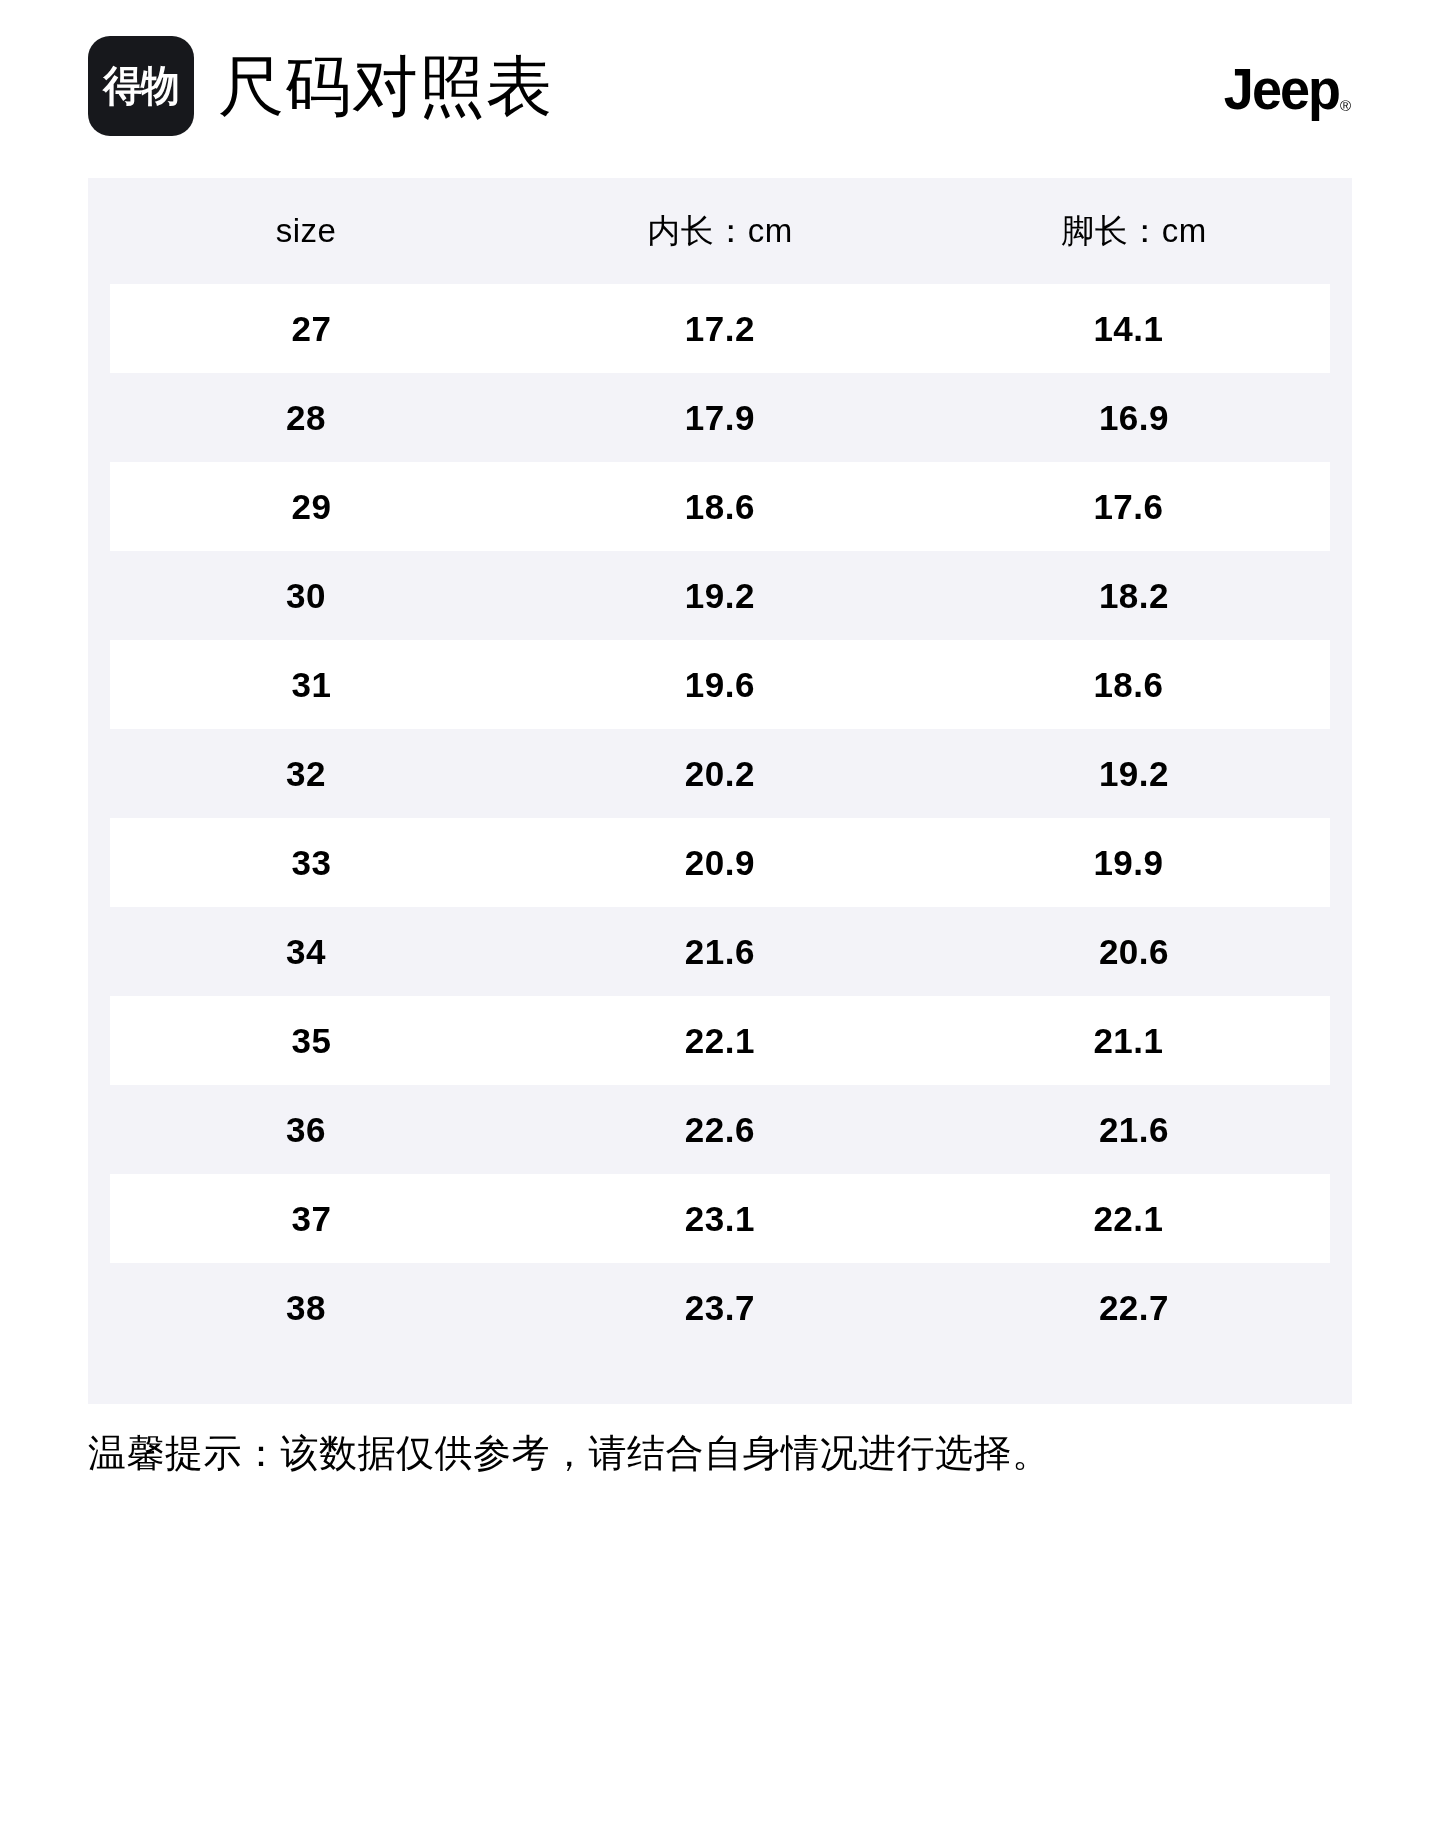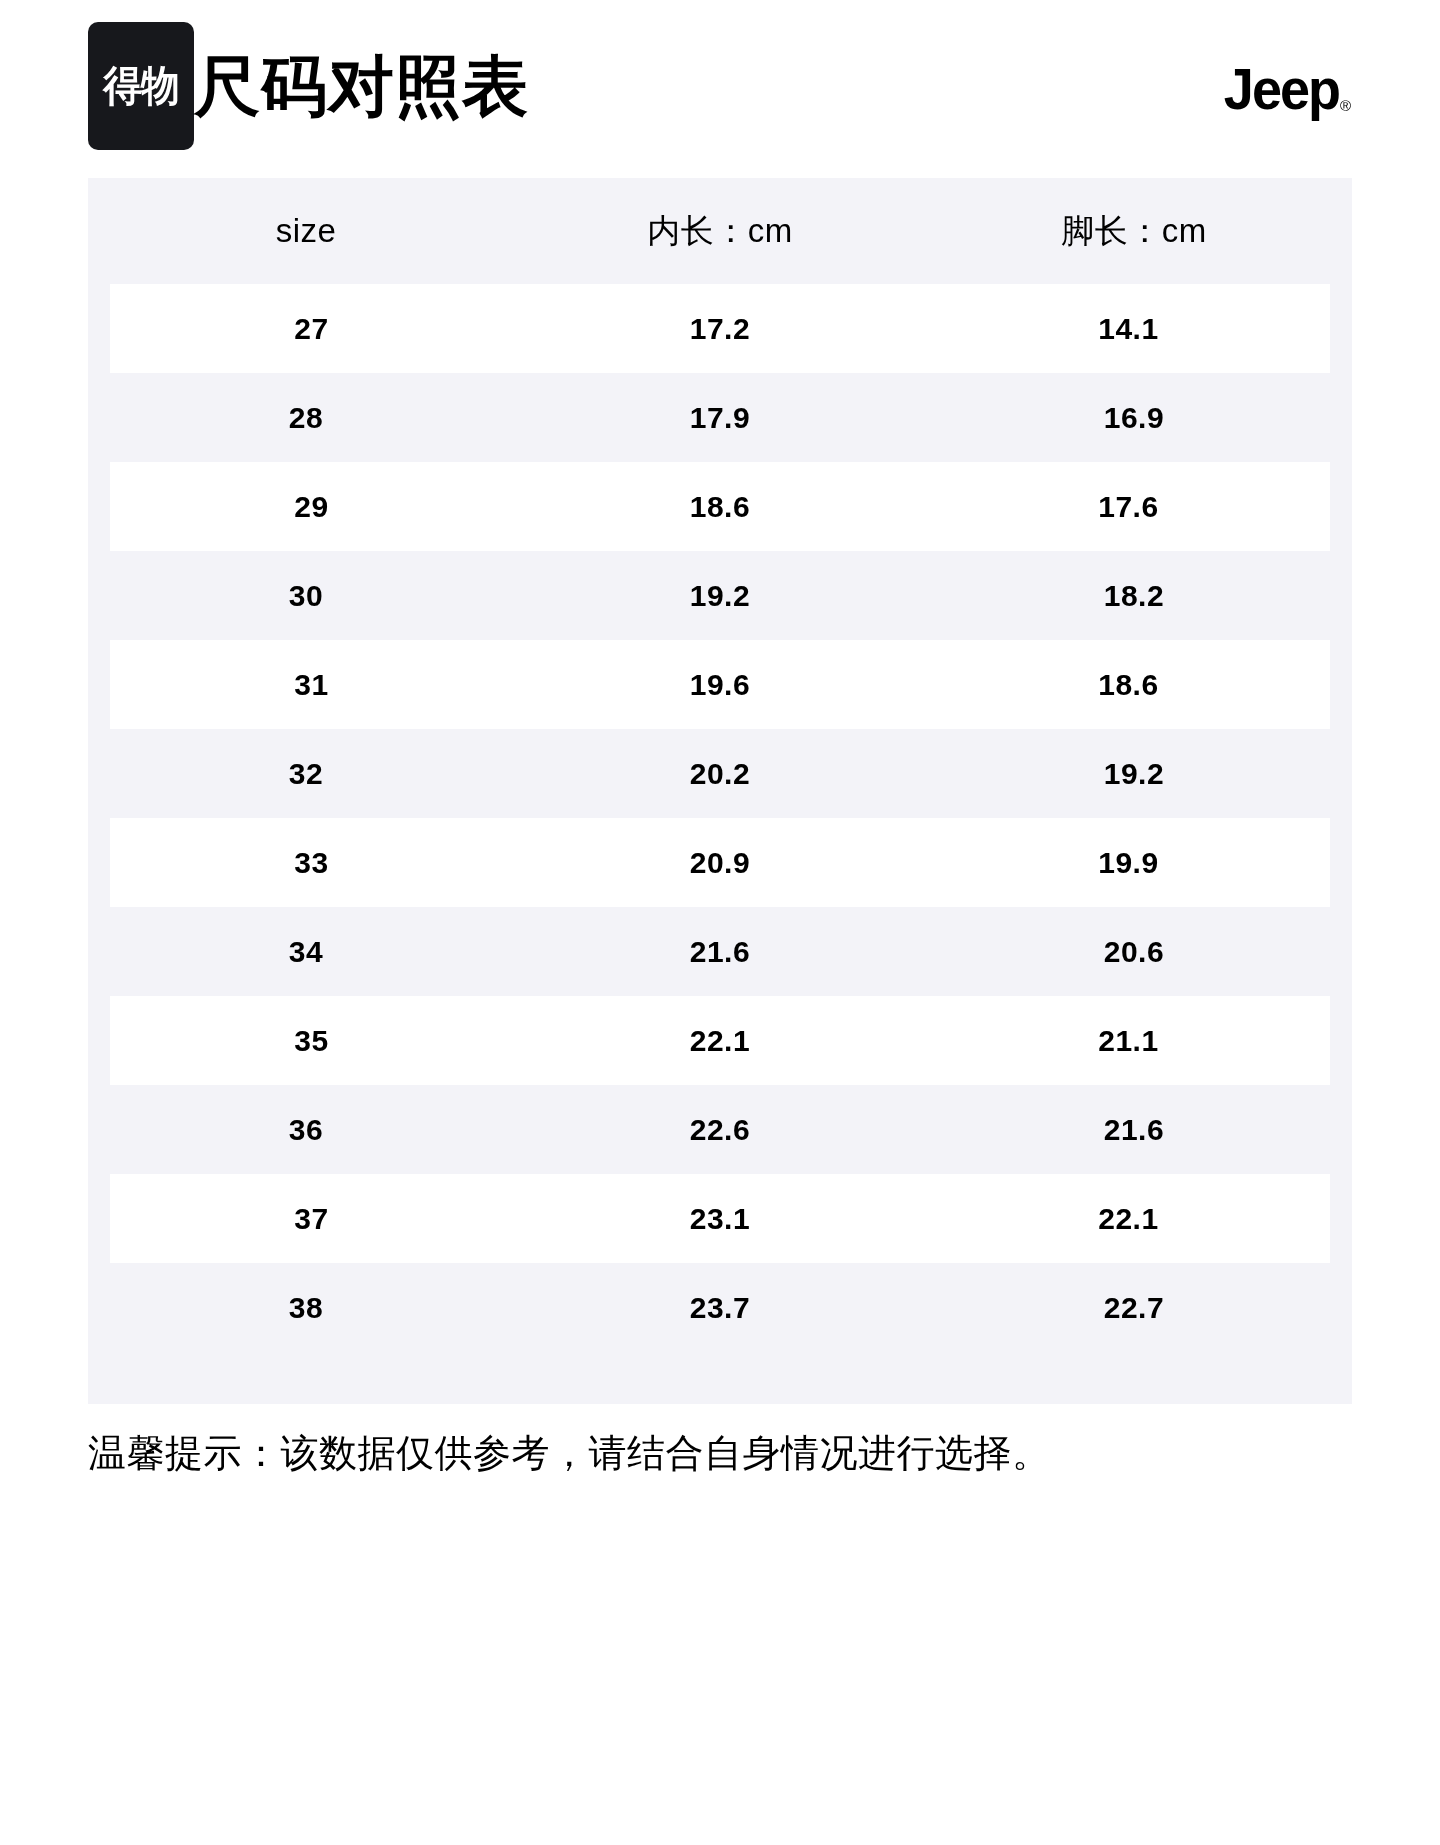--- a/index.html
+++ b/index.html
@@ -33,43 +33,44 @@
 
   .brand-block {
     display: flex;
     align-items: center;
     flex: 1 1 auto;
     min-width: 0;
   }
 
   .logo-badge {
     width: 106px;
-    height: 128px;
+    height: 100px;
     background: #17181c;
-    border-radius: 10px;
+    border-radius: 22px;
     display: flex;
     align-items: center;
     justify-content: center;
     flex: 0 0 auto;
   }
 
   .logo-badge .logo-text {
     color: #ffffff;
     font-family: "Liberation Sans", "DejaVu Sans", sans-serif;
     font-size: 42px;
     font-weight: 700;
     letter-spacing: -1px;
     line-height: 1;
     transform: scaleX(0.92);
   }
 
   .page-title {
     font-size: 66px;
-    font-weight: 700;
+    font-weight: 400;
     line-height: 1;
+    margin-left: 24px;
     letter-spacing: 1px;
     color: #000000;
     white-space: nowrap;
   }
 
   .jeep-logo {
     flex: 0 0 auto;
     margin-left: auto;
     position: relative;
     padding-right: 12px;
@@ -123,21 +124,21 @@
     text-align: center;
     vertical-align: middle;
     padding: 0;
     letter-spacing: 0.5px;
   }
 
   .size-table tbody td {
     height: 89px;
     text-align: center;
     vertical-align: middle;
-    font-size: 30px;
+    font-size: 35px;
     font-weight: 700;
     color: #000000;
     padding: 0;
     letter-spacing: 0.5px;
     background: #f3f3f8;
   }
 
   
   .size-table tbody tr.row-white td {
     background: #ffffff;

